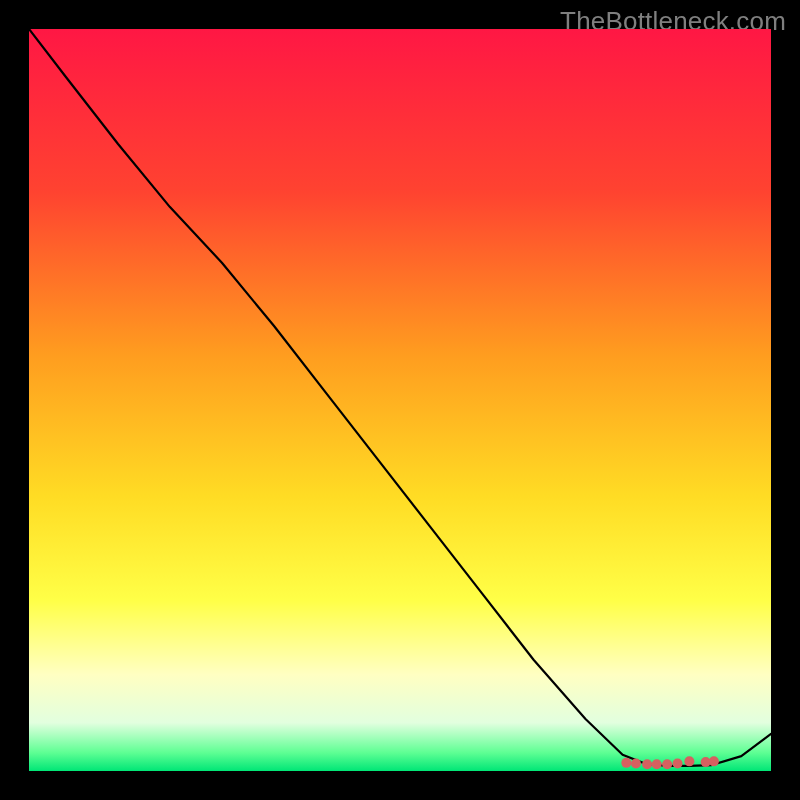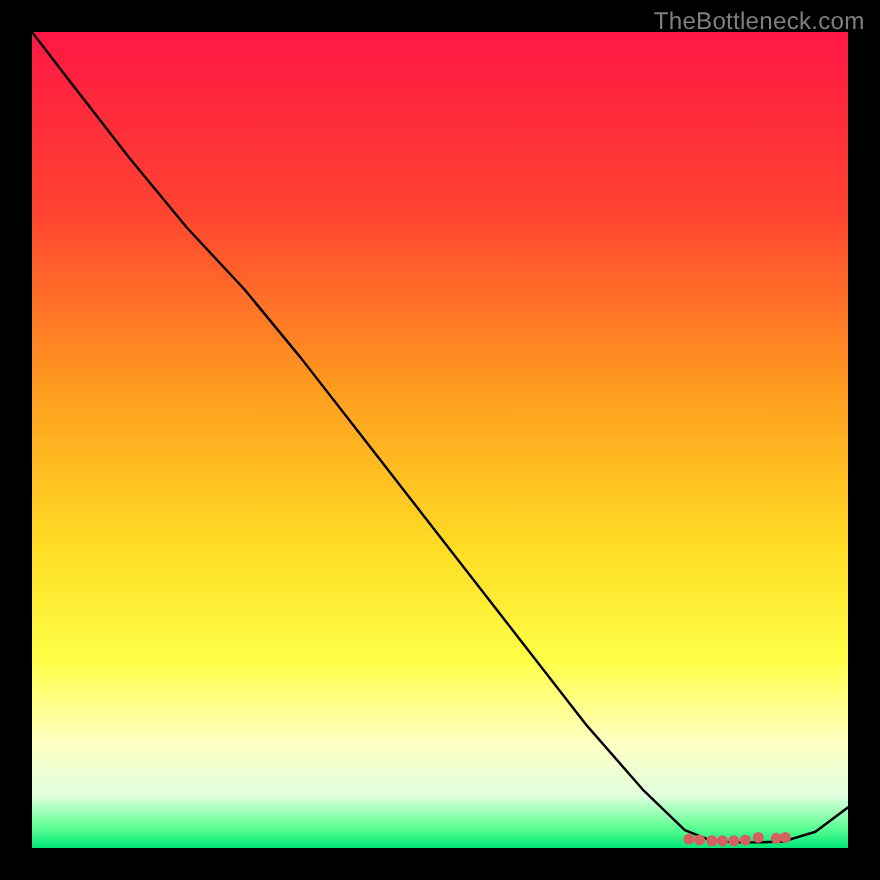--- a/index.html
+++ b/index.html
@@ -9,21 +9,21 @@
     width: 800px;
     height: 800px;
     background: #000;
   }
   .watermark {
     position: absolute;
     top: 6px;
     right: 14px;
     color: #7f7f7f;
     font-family: Arial, Helvetica, sans-serif;
-    font-size: 22px;
+    font-size: 26px;
     letter-spacing: 0.2px;
   }
   .plot {
     position: absolute;
     left: 29px;
     top: 29px;
     width: 742px;
     height: 742px;
   }
   .plot svg { display: block; width: 742px; height: 742px; }

